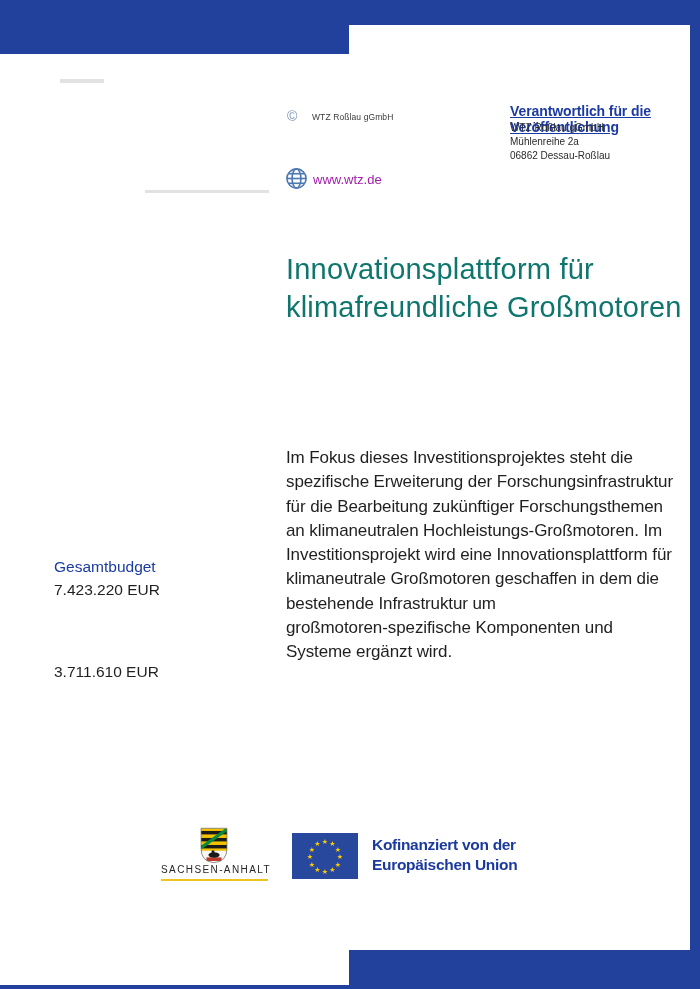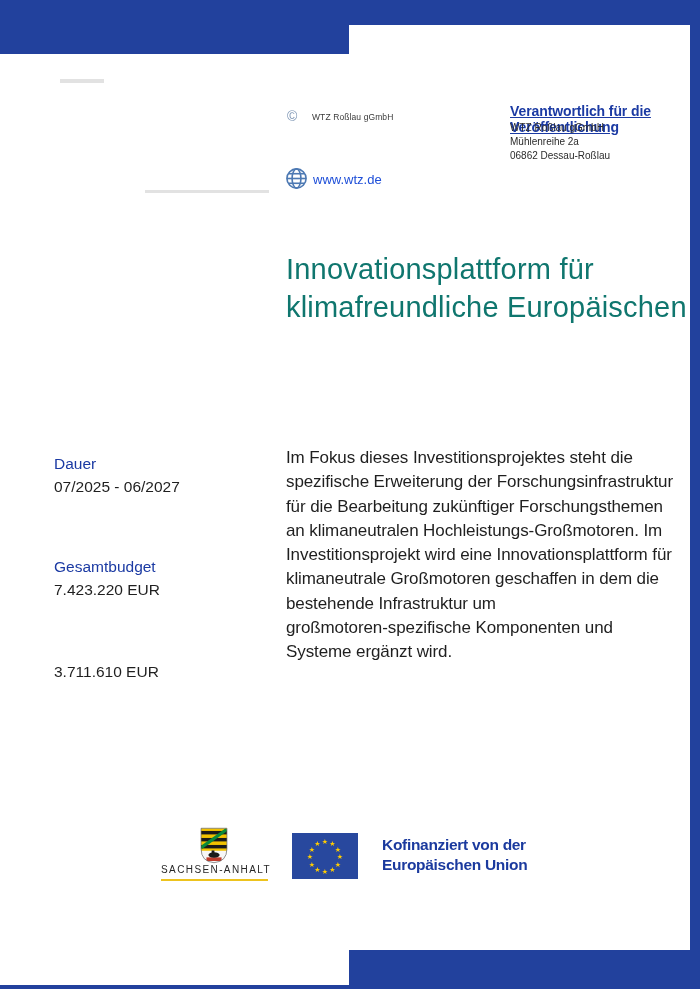--- a/index.html
+++ b/index.html
@@ -17,42 +17,42 @@
   #bottom-strip{left:0;top:985px;width:700px;height:4px;}
   
   .artifact{background:#d6d6d6;opacity:.7;}
   
   #copyright-symbol{left:287px;top:108px;font-size:14px;color:#7e96b5;}
   #copyright-text{left:312px;top:112px;font-size:8.5px;color:#3a3a3a;letter-spacing:.1px;}
   #responsible-heading{left:510px;top:103px;font-size:14px;font-weight:700;color:#1B3AA3;letter-spacing:-.1px;text-decoration:underline;}
   #address{left:510px;top:121px;font-size:10px;line-height:14px;color:#2b2b2b;}
   #address span{display:block;}
   #globe{left:285px;top:167px;width:23px;height:23px;}
-  #website{left:313px;top:172px;font-size:13px;color:#1d4ed8;}
+  #website{left:313px;top:172px;font-size:13px;color:#a21caf;}
   
   #title{left:286px;top:250px;font-size:29px;line-height:38px;color:#0f766e;letter-spacing:.2px;}
   #title span{display:block;white-space:nowrap;}
   
   .fact{left:54px;width:220px;}
   .fact .label{display:block;font-size:15.5px;color:#1B3AA3;line-height:23px;}
   .fact .value{display:block;font-size:15.5px;color:#1f1f1f;line-height:23px;}
   #fact-0{top:452px;}
   #fact-1{top:555px;}
   #fact-2{top:660px;}
   
   #body-text{left:286px;top:446px;width:420px;font-size:17px;line-height:24.3px;color:#1f1f1f;letter-spacing:-.1px;}
   #body-text span{display:block;white-space:nowrap;}
   
   #sa-shield{left:200px;top:827px;width:28px;height:37px;}
   #sa-text{left:161px;top:864px;font-size:10px;letter-spacing:1.4px;color:#262626;}
   #sa-underline{left:161px;top:879px;width:107px;height:2px;background:#edc31e;}
   #eu-flag{left:292px;top:833px;width:66px;height:46px;}
   #eu-flag .star{position:absolute;font-size:7px;line-height:7px;color:#FFCC00;transform:translate(-50%,-50%);}
   #eu-text{left:372px;top:835px;font-size:15.5px;font-weight:700;line-height:19.5px;color:#1B3A9E;letter-spacing:-.3px;}
-  #eu-text span{display:block;white-space:nowrap;margin-left:10px;}
+  #eu-text span{display:block;white-space:nowrap;}
 </style>
 </head>
 <body>
 
 <div id="page">
 
   <div class="abs bar" id="top-strip" style="background: rgb(34, 65, 157);"></div>
   <div class="abs bar" id="top-left-block" style="background: rgb(34, 65, 157);"></div>
   <div class="abs bar" id="right-bar" style="background: rgb(34, 65, 157);"></div>
   <div class="abs bar" id="bottom-right-block" style="background: rgb(34, 65, 157);"></div>
@@ -77,27 +77,23 @@
       <ellipse cx="12" cy="12" rx="4.6" ry="10"></ellipse>
       <line x1="2" y1="12" x2="22" y2="12"></line>
       <line x1="3.3" y1="7" x2="20.7" y2="7"></line>
       <line x1="3.3" y1="17" x2="20.7" y2="17"></line>
     </g>
   </svg>
   <div class="abs" id="website">www.wtz.de</div>
 
   <div class="abs" id="title">
     <span>Innovationsplattform für</span>
-    <span>klimafreundliche Europäischen</span>
+    <span>klimafreundliche Großmotoren</span>
   </div>
 
-  <div class="abs fact" id="fact-0">
-    <span class="label">Dauer</span>
-    <span class="value">07/2025 - 06/2027</span>
-  </div>
   <div class="abs fact" id="fact-1">
     <span class="label">Gesamtbudget</span>
     <span class="value">7.423.220 EUR</span>
   </div>
   <div class="abs fact" id="fact-2">
     <span class="value">3.711.610 EUR</span>
   </div>
 
   <div class="abs" id="body-text">
     <span>Im Fokus dieses Investitionsprojektes steht die</span>

